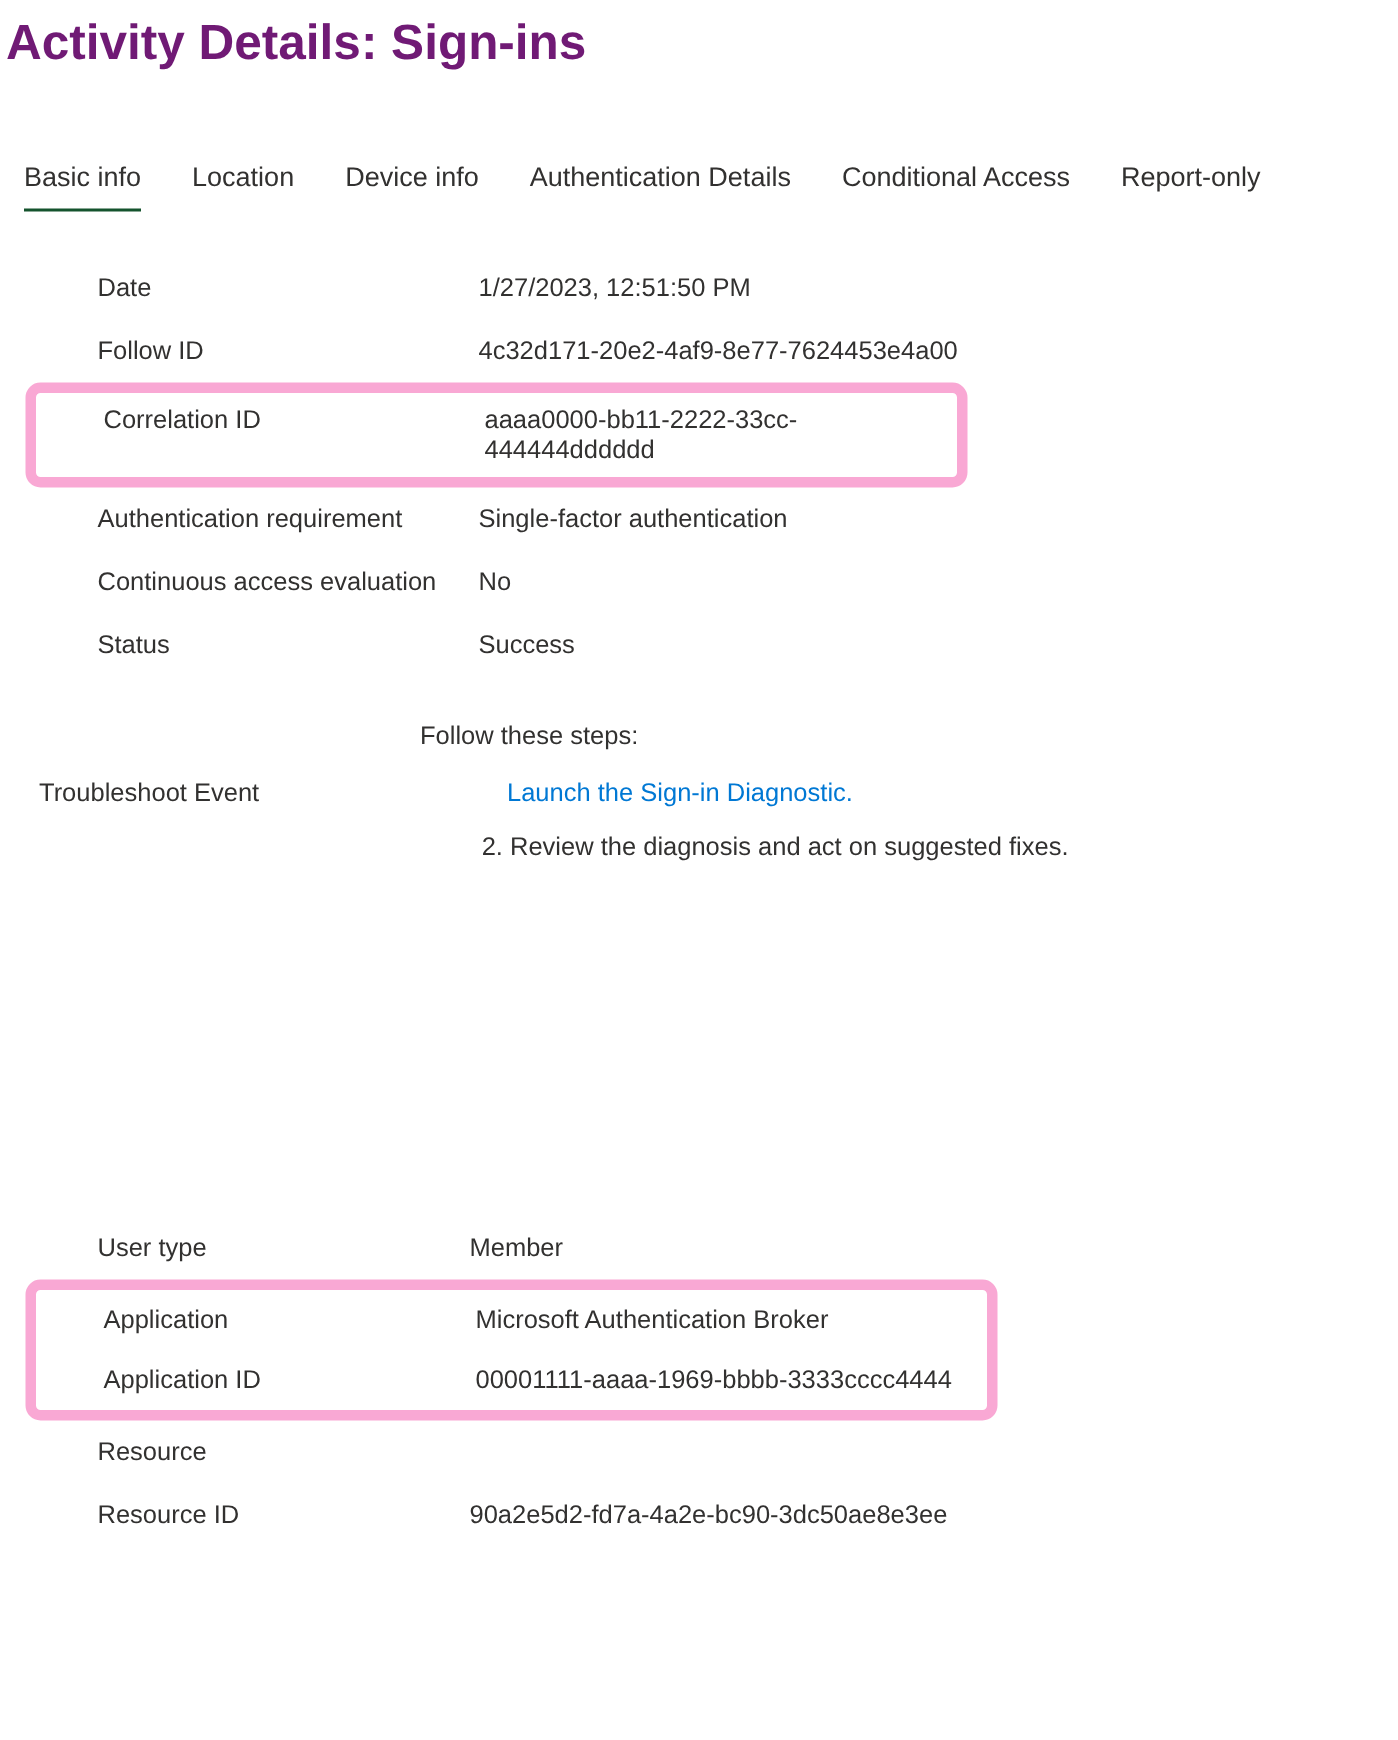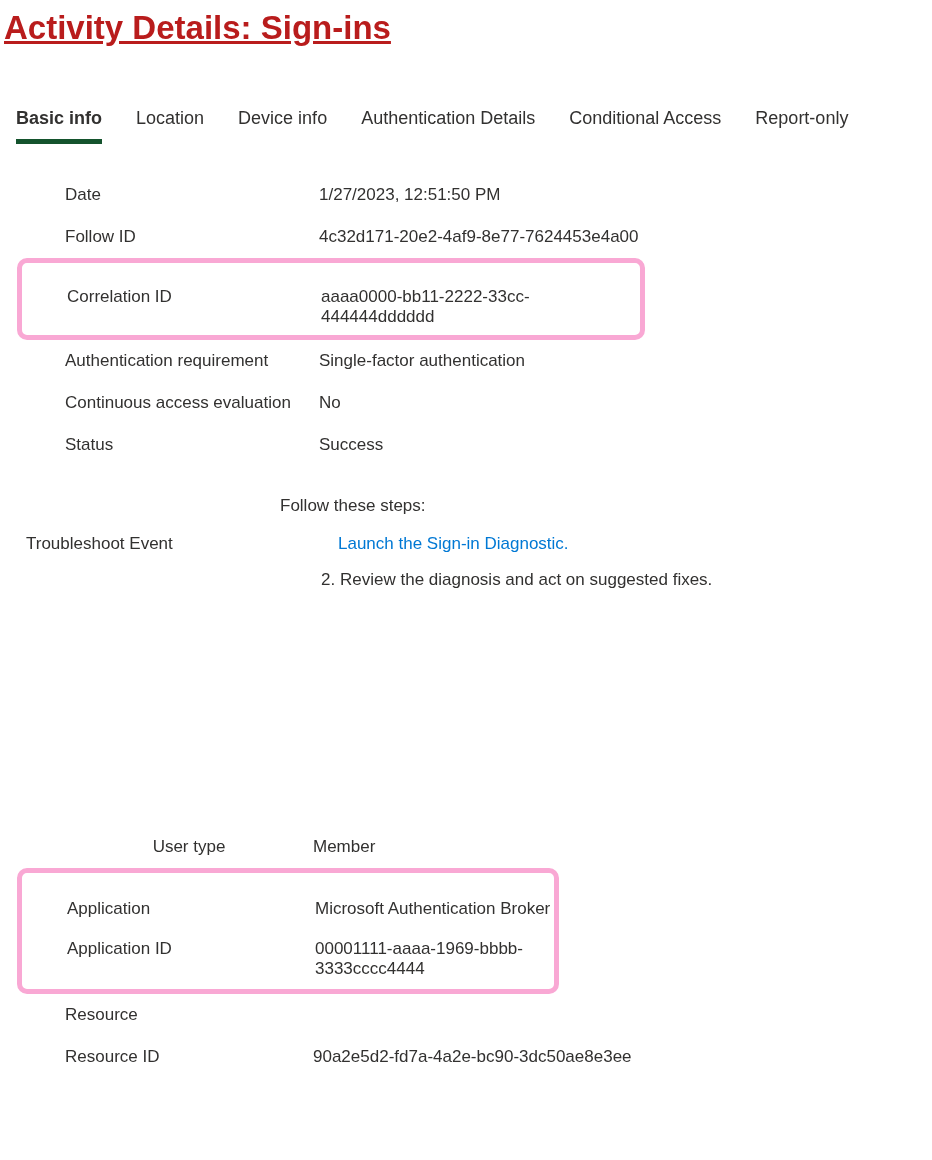--- a/index.html
+++ b/index.html
@@ -8,72 +8,71 @@
     padding: 0;
     font-family: "Segoe UI", -apple-system, Helvetica, Arial, sans-serif;
     font-size: 17px;
     color: #323130;
     background: #fff;
     width: 932px;
   }
   .page-title {
     font-size: 33px;
     font-weight: 600;
-    color: #b91c1c;
+    color: #701a75;
     margin: 8px 0 60px 4px;
     line-height: 1.2;
-    text-decoration: underline;
   }
   .tabs {
     display: flex;
     gap: 34px;
     margin: 0 0 30px 16px;
     flex-wrap: nowrap;
   }
   .tab {
     font-size: 18px;
     color: #323130;
     padding-bottom: 10px;
     cursor: pointer;
     white-space: nowrap;
   }
   .tab.active {
-    font-weight: 700;
-    border-bottom: 5px solid #14532d;
+    font-weight: 400;
+    border-bottom: 2px solid #14532d;
   }
   .details {
     margin-left: 26px;
   }
   .row {
     display: flex;
     align-items: flex-start;
     padding: 11px 0;
   }
   .row .label {
     width: 254px;
     flex-shrink: 0;
     color: #323130;
     margin-left: 39px;
   }
   .row .value {
     color: #323130;
   }
   .highlight {
-    border: 5px solid #f9a8d4;
+    border: 7px solid #f9a8d4;
     border-radius: 10px;
     padding-left: 6px;
     margin-left: -9px;
-    padding-top: 22px;
+    padding-top: 6px;
     padding-bottom: 6px;
   }
   .highlight-narrow {
     width: 628px;
   }
   .highlight-wide {
-    width: 542px;
+    width: 648px;
   }
   .troubleshoot-block {
     display: flex;
     align-items: flex-start;
     margin-top: 30px;
     margin-bottom: 220px;
   }
   .troubleshoot-label {
     width: 254px;
     flex-shrink: 0;
@@ -159,21 +158,21 @@
         <li>Review the diagnosis and act on suggested fixes.</li>
       </ol>
     </div>
   </div>
 
 </div>
 
 <div class="details">
 
   <div class="row">
-    <div class="label" style="width:248px;text-align:center;">User type</div>
+    <div class="label" style="width:248px;">User type</div>
     <div class="value">Member</div>
   </div>
 
 
   <div class="highlight highlight-wide">
     <div class="row" style="padding:4px 0 10px 0;">
       <div class="label" style="width:248px;">Application</div>
       <div class="value">Microsoft Authentication Broker</div>
     </div>
     <div class="row" style="padding:10px 0 4px 0;">

